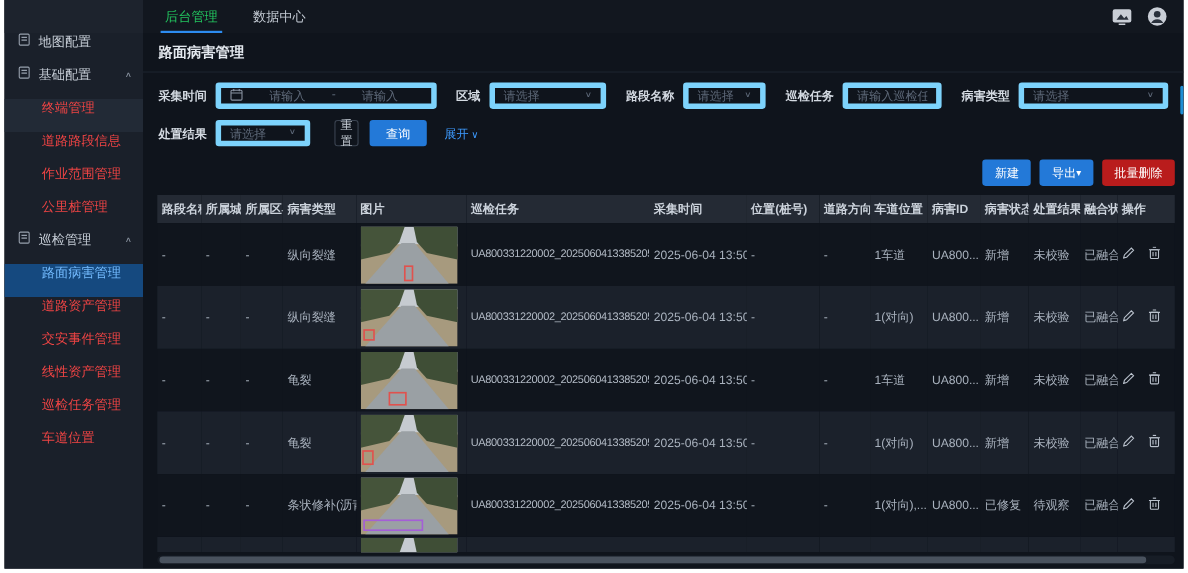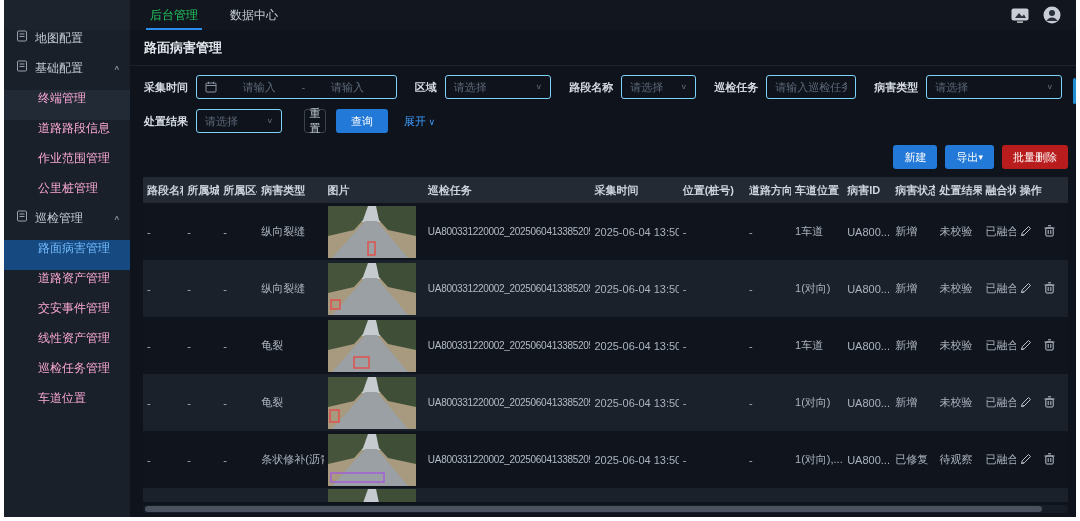--- a/index.html
+++ b/index.html
@@ -12,34 +12,34 @@
   .tabs{display:flex;align-items:stretch;padding-left:4px;}
   .tab{padding:0 16px;line-height:30px;font-size:12px;color:#c3cad3;position:relative;cursor:pointer;}
   .tab.active{color:#22c55e;}
   .tab.active::after{content:"";position:absolute;left:12px;right:12px;bottom:0;height:2px;background:#2d8cf0;}
   .topbar-right{margin-left:auto;display:flex;align-items:center;gap:12px;padding-right:14px;}
   .tb-icon{width:20px;height:20px;display:flex;align-items:center;justify-content:center;cursor:pointer;}
 
   
   .sidebar{position:absolute;left:0;top:30px;width:126px;bottom:0;background:#1a202a;}
   .side-item{height:30px;display:flex;font-size:12px;color:#c6cdd6;padding-left:12px;gap:7px;cursor:pointer;box-sizing:border-box;}
-  .side-item.child{padding-left:34px;color:#f9a8d4;}
+  .side-item.child{padding-left:34px;color:#ef4444;}
   .side-item.highlight{background:#222a36;}
   .side-item.active{background:#15497f;color:#74bcff;}
   .side-item .chev{margin-left:auto;margin-right:10px;font-size:9px;color:#8a93a0;transform:scaleY(.75);}
   .side-ico{flex:none;display:flex;}
 
   
   .content{position:absolute;left:126px;top:30px;right:0;bottom:0;background:#0f141c;}
   .title-bar{padding:9px 14px 8px 14px;font-size:13px;font-weight:700;color:#e3e8ee;border-bottom:1px solid #1d242e;}
 
   .filters{padding:9px 14px 0 14px;}
   .f-row{display:flex;align-items:center;margin-bottom:10px;}
   .f-label{font-size:11px;font-weight:700;color:#d4dae2;margin:0 8px 0 0;white-space:nowrap;}
-  .box{height:24px;border:1px solid #7dd3fc;border-radius:3px;background:transparent;display:flex;align-items:center;font-size:11px;color:#5d6878;box-sizing:border-box;padding:0 8px;}
+  .box{height:24px;border:5px solid #7dd3fc;border-radius:3px;background:transparent;display:flex;font-size:11px;color:#5d6878;box-sizing:border-box;padding:0 8px;}
   .date-box{width:204px;gap:2px;}
   .date-box .ph{flex:1;text-align:center;white-space:nowrap;}
   .date-box .sep{color:#5d6878;}
   .select{justify-content:space-between;}
   .select::after{content:"∨";font-size:9px;color:#5d6878;margin-left:6px;transform:scaleY(.8);}
   .w-region{width:108px;margin-right:18px;}
   .w-road{width:76px;margin-right:18px;}
   .w-task{width:90px;margin-right:18px;}
   .w-dtype{width:138px;}
   .w-handle{width:86px;margin-right:22px;}

